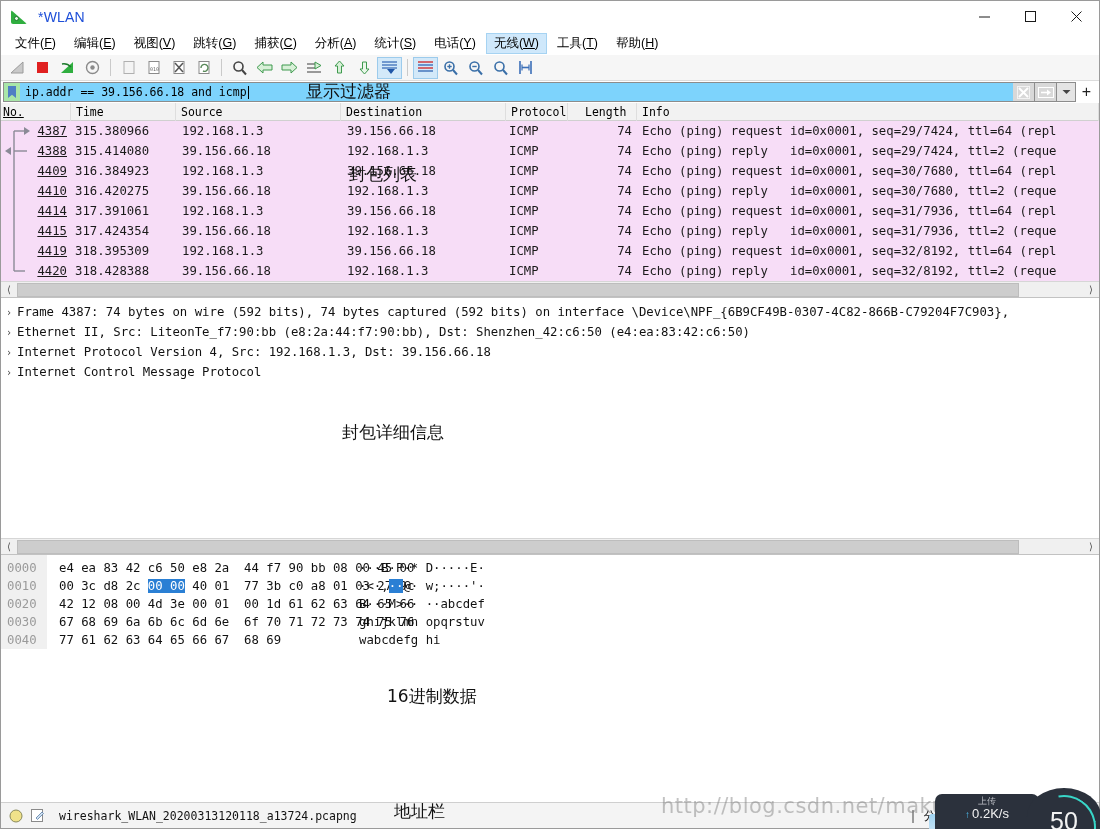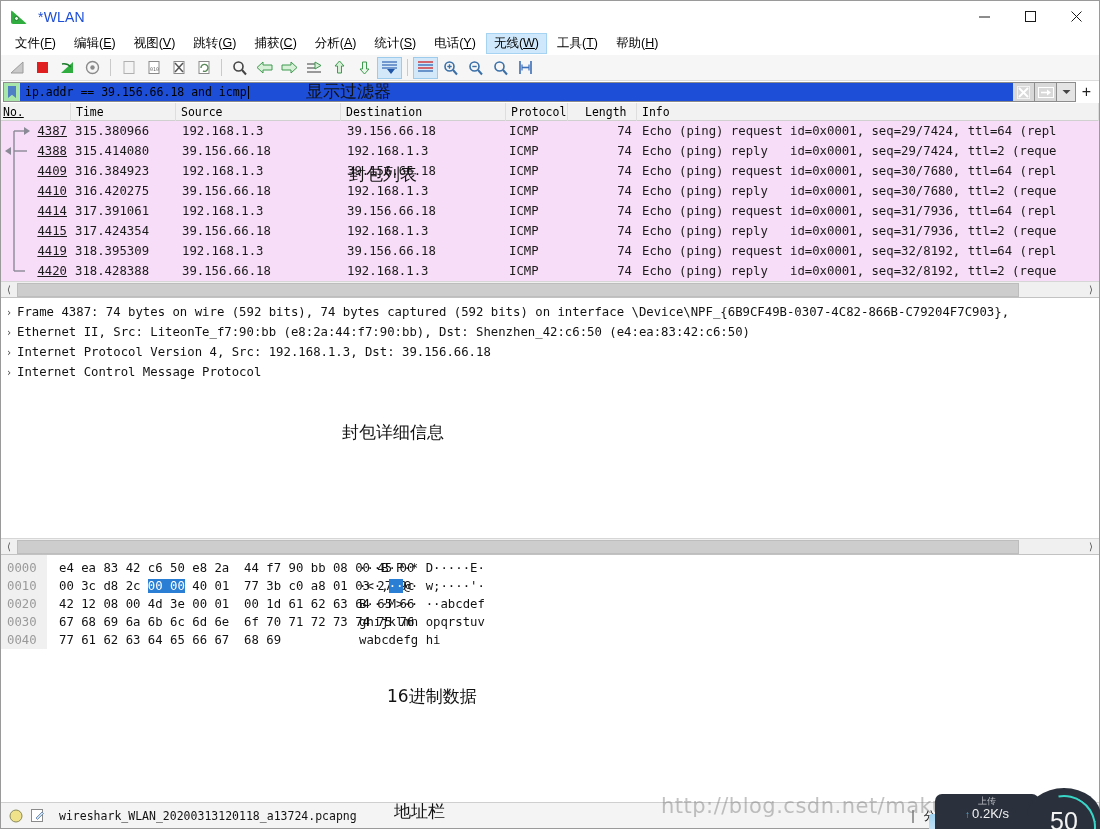--- a/index.html
+++ b/index.html
@@ -100,21 +100,21 @@
     border: 1px solid #8c8c8c; border-right: none;
     display: flex; align-items: center; justify-content: center;
   }
   .bookmark-btn .bm {
     width: 8px; height: 12px;
     background: #4f7fc4;
     clip-path: polygon(0 0, 100% 0, 100% 100%, 50% 72%, 0 100%);
   }
   .filter-input {
     flex: 1 1 auto;
-    background: #1d4ed8;
+    background: #7dd3fc;
     border: 1px solid #8c8c8c;
     border-left: none; border-right: none;
     display: flex; align-items: center;
     padding-left: 5px;
     font-family: "DejaVu Sans Mono", monospace;
     font-size: 11.5px; color: #000;
     position: relative; overflow: hidden;
   }
   .caret {
     display: inline-block; width: 1px; height: 13px;

